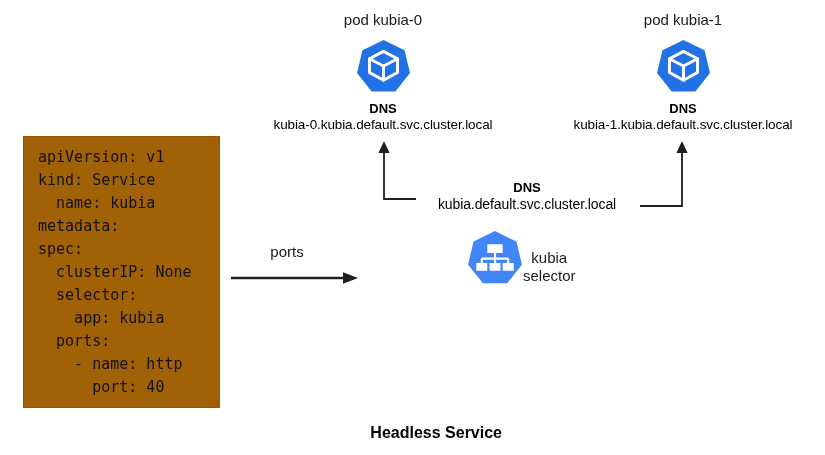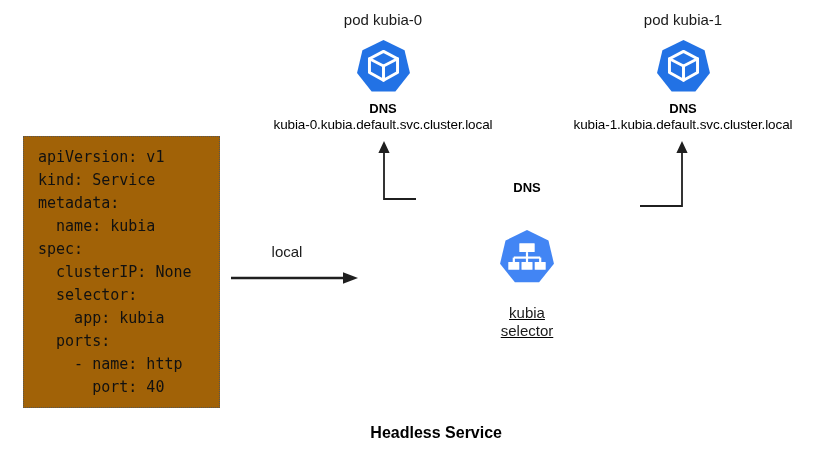--- a/index.html
+++ b/index.html
@@ -54,21 +54,21 @@
   .mid-dns {
     left: 397px; top: 179px; width: 260px;
     text-align: center;
   }
   .mid-dns .dns-heading { margin-top: 0; }
   .mid-dns .dns-name { font-size: 14px; }
 
   
   .service-group {
     left: 467px; top: 229px; width: 120px;
-    display: flex; flex-direction: column; align-items: center; text-decoration: underline;
+    display: flex; flex-direction: row; align-items: center;
   }
   .service-icon-wrap { width: 56px; height: 55px; }
   .service-label { margin-top: 20px; font-size: 15px; line-height: 18px; text-align: center; color: #1a1a1a; }
 
   
   .diagram-title {
     left: 272px; top: 424px; width: 230px;
     text-align: right;
     font-size: 16px;
     font-weight: bold;
@@ -78,32 +78,32 @@
   svg { display: block; }
 </style>
 </head>
 <body>
 
 <div class="canvas">
 
   <div class="abs yaml-box">
     <div class="yaml-line">apiVersion: v1</div>
     <div class="yaml-line">kind: Service</div>
+    <div class="yaml-line">  name: kubia</div>
     <div class="yaml-line">metadata:</div>
-    <div class="yaml-line">  name: kubia</div>
     <div class="yaml-line">spec:</div>
     <div class="yaml-line">  clusterIP: None</div>
     <div class="yaml-line">  selector:</div>
     <div class="yaml-line">    app: kubia</div>
     <div class="yaml-line">  ports:</div>
     <div class="yaml-line">    - name: http</div>
     <div class="yaml-line">      port: 40</div>
   </div>
 
-  <div class="abs create-label">local</div>
+  <div class="abs create-label">ports</div>
 
   <div class="abs pod-group pod-0">
     <div class="pod-title">pod kubia-0</div>
     <div class="pod-icon-wrap">
       <svg viewBox="0 0 100 100" width="57" height="54" aria-hidden="true">
         <polygon points="50,2 89,21 99,63 72,97 28,97 1,63 11,21" fill="#2272e5"></polygon>
         <g fill="none" stroke="#ffffff" stroke-width="5.5" stroke-linejoin="round" stroke-linecap="round">
           <path d="M50,23 L76,36.5 L76,62 L50,76.5 L24,62 L24,36.5 Z"></path>
           <path d="M24,36.5 L50,50 L76,36.5"></path>
           <path d="M50,50 L50,76.5"></path>
@@ -125,20 +125,21 @@
           <path d="M50,50 L50,76.5"></path>
         </g>
       </svg>
     </div>
     <div class="dns-heading">DNS</div>
     <div class="dns-name">kubia-1.kubia.default.svc.cluster.local</div>
   </div>
 
   <div class="abs mid-dns">
     <div class="dns-heading">DNS</div>
+    <div class="dns-name">kubia.default.svc.cluster.local</div>
   </div>
 
   <div class="abs service-group">
     <div class="service-icon-wrap">
       <svg viewBox="0 0 100 100" width="56" height="55" aria-hidden="true">
         <polygon points="50,2 89,21 99,63 72,97 28,97 1,63 11,21" fill="#4285f4"></polygon>
         <g fill="#ffffff">
           <rect x="36" y="26" width="28" height="16" rx="1"></rect>
           <rect x="16" y="60" width="20" height="14" rx="1"></rect>
           <rect x="40" y="60" width="20" height="14" rx="1"></rect>

